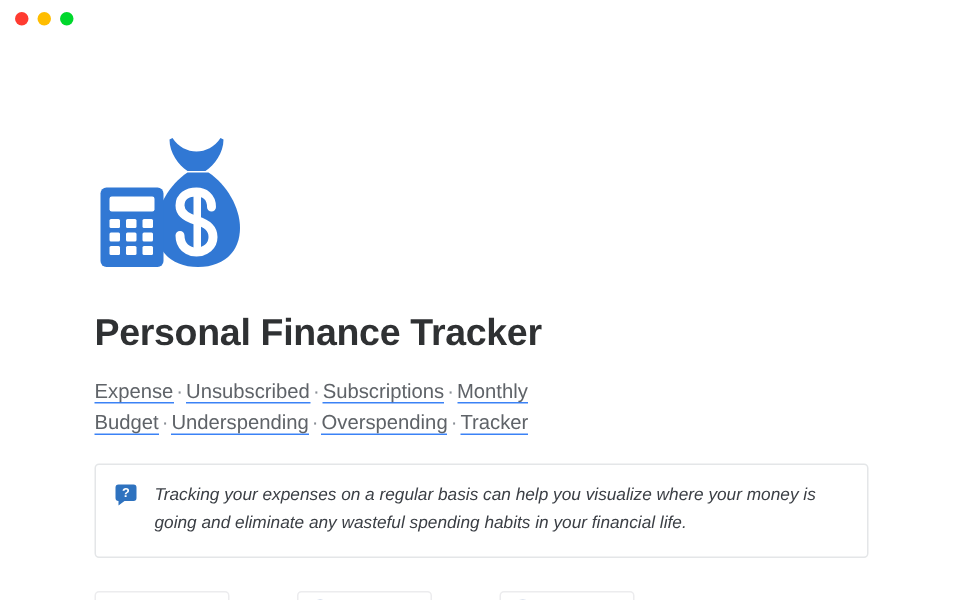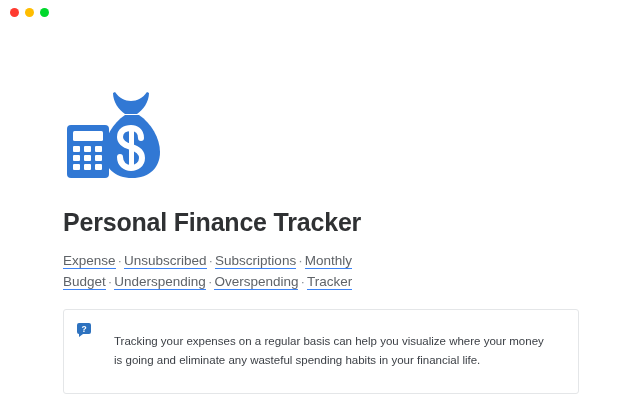--- a/index.html
+++ b/index.html
@@ -110,24 +110,25 @@
     gap: 11px;
     margin-bottom: 22px;
   }
   .callout-icon {
     flex: 0 0 auto;
     width: 16px;
     height: 16px;
     margin-top: 1px;
   }
   .callout-text {
+    font-style: italic;
     font-size: 11.5px;
     line-height: 1.65;
     color: #3b3f45;
-    margin: 11px;
+    margin: 0;
   }
 
   
   .button-row {
     display: flex;
     align-items: center;
     gap: 45px;
   }
   .ghost-button {
     box-sizing: border-box;

